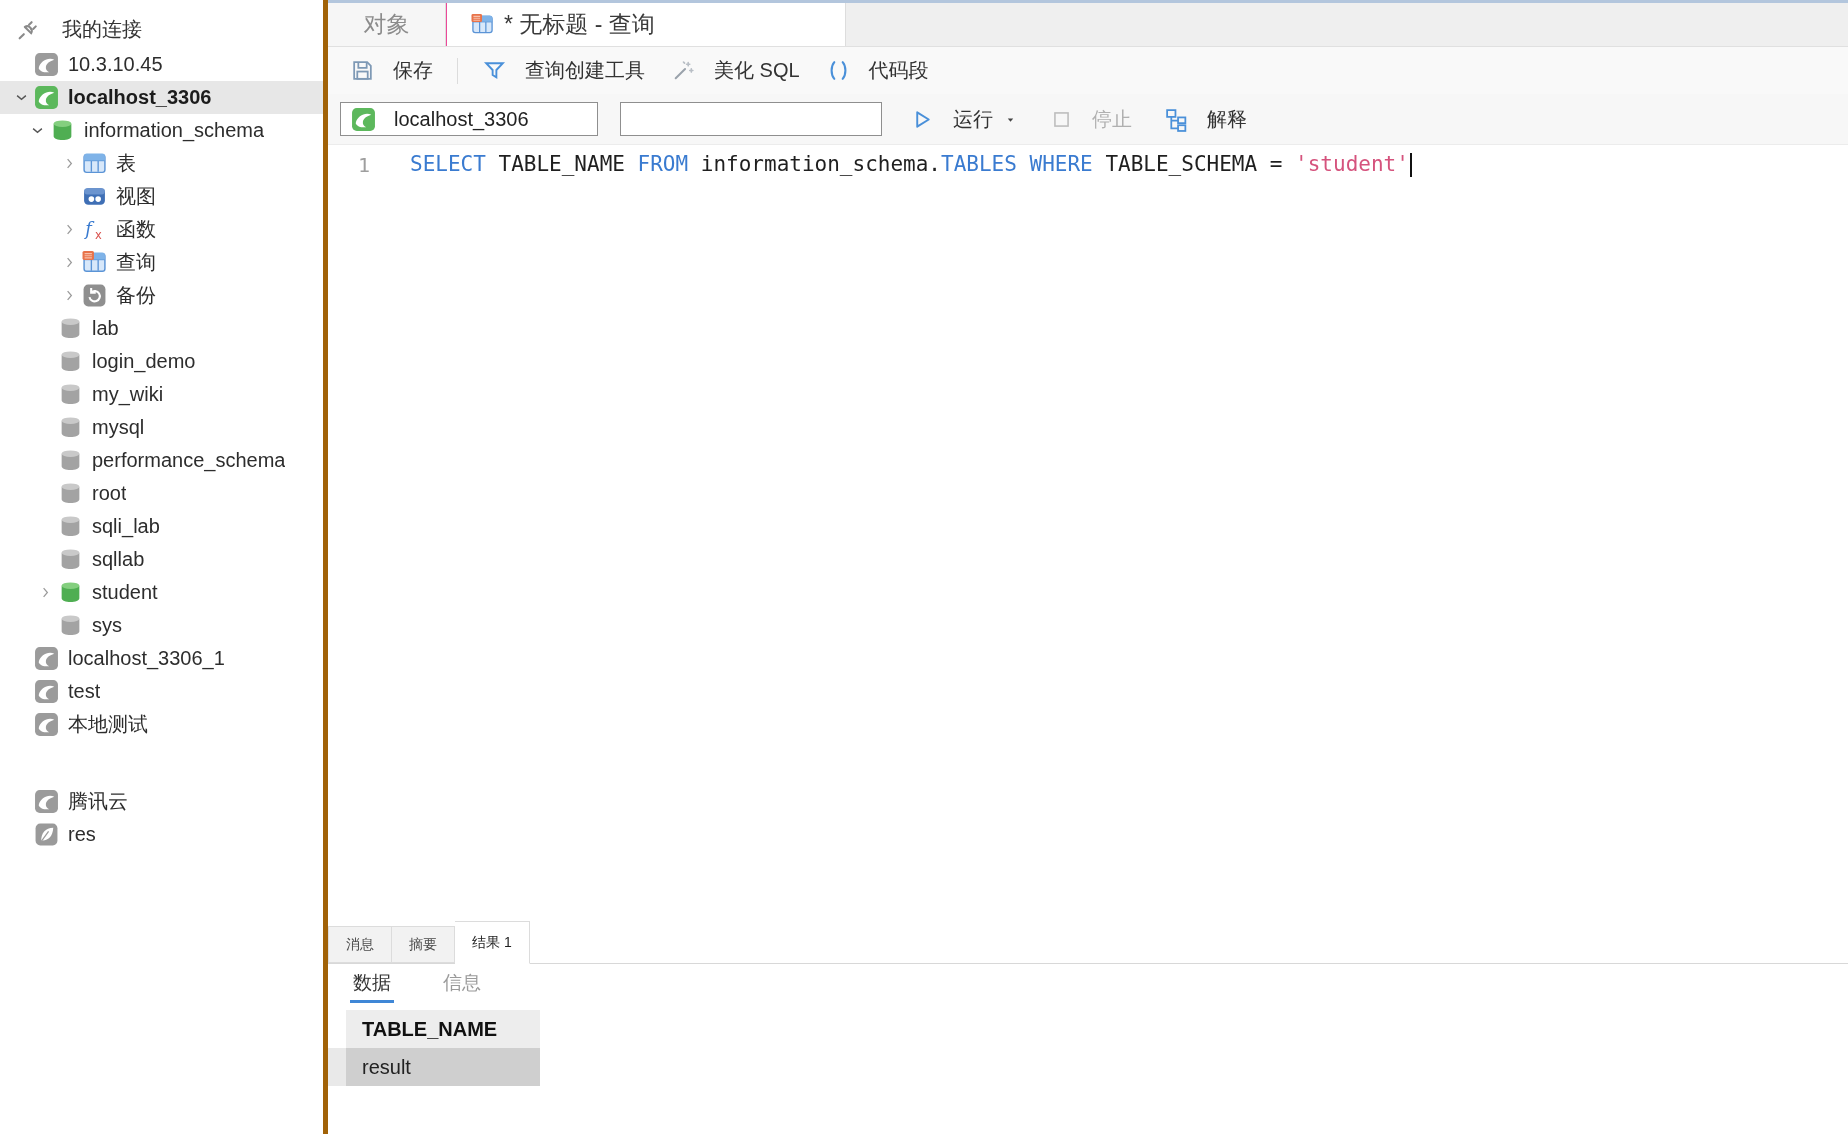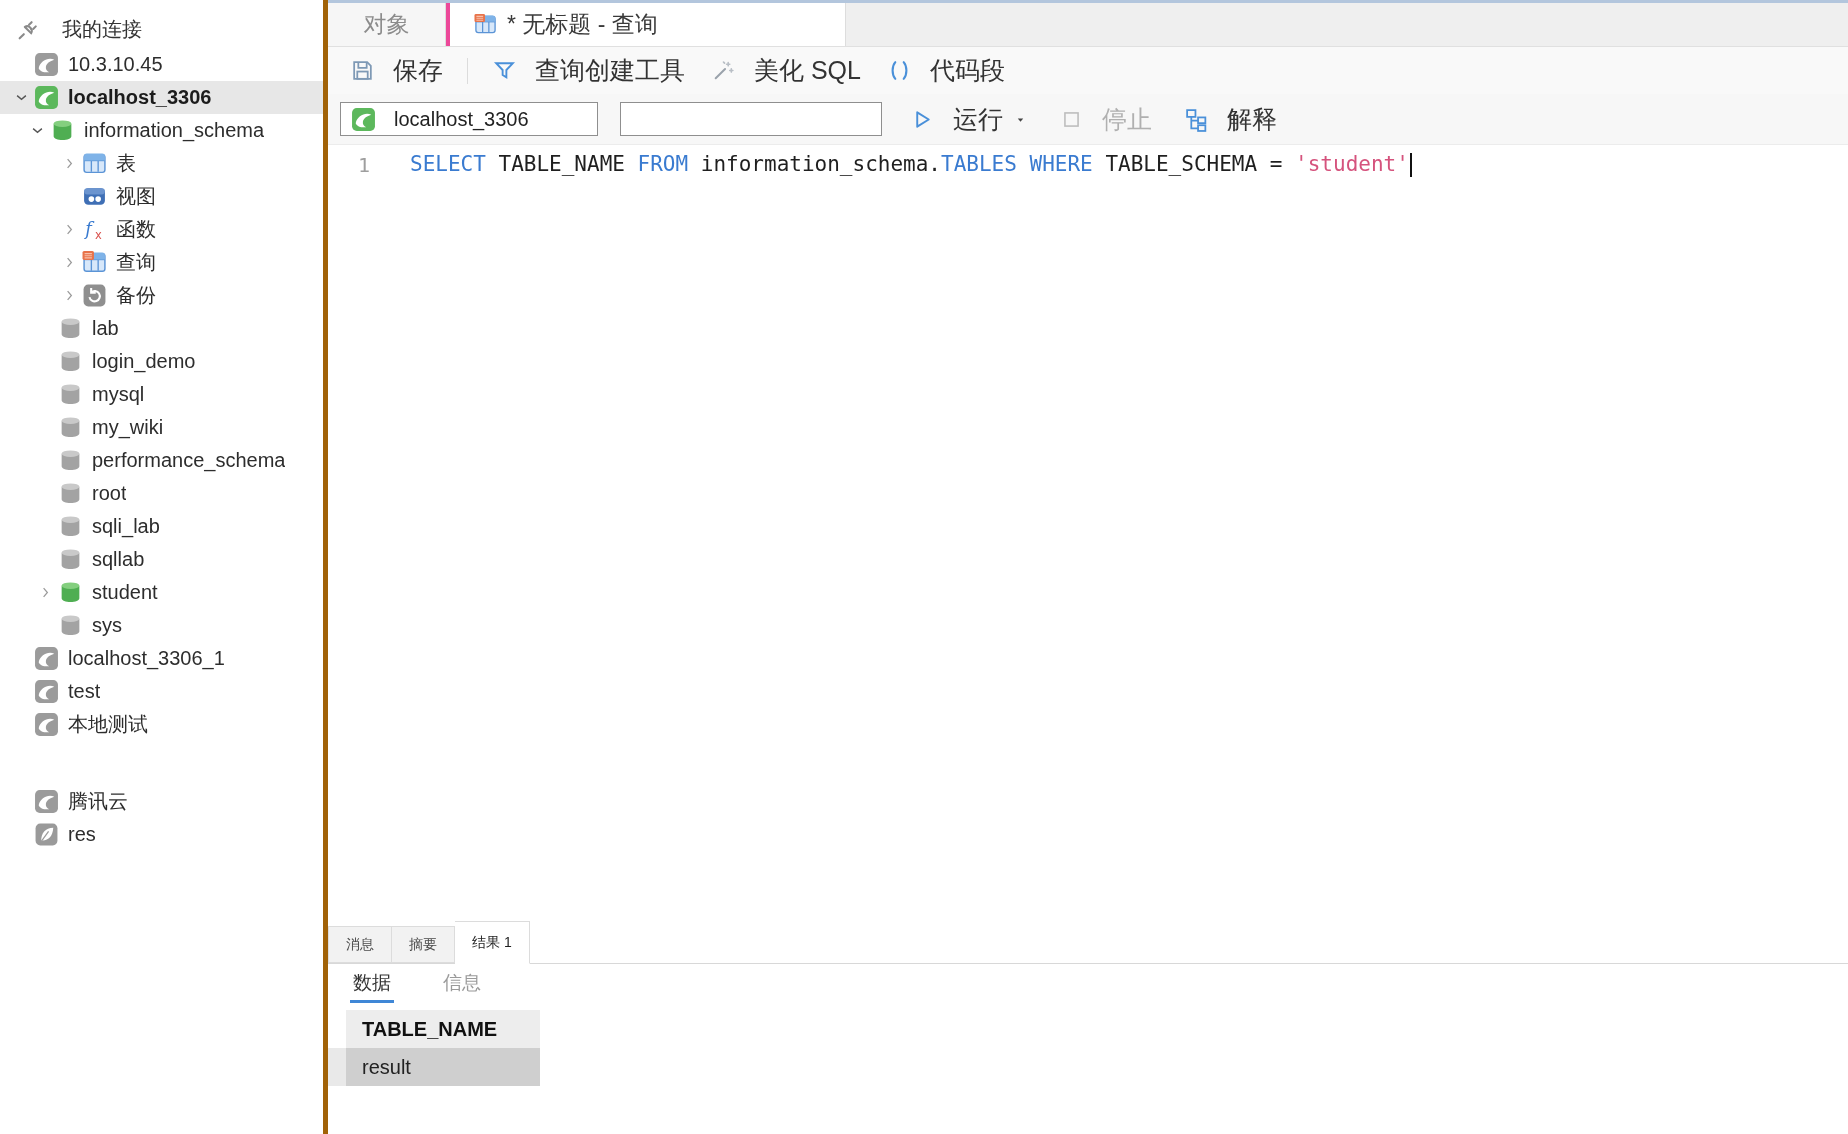--- a/index.html
+++ b/index.html
@@ -18,28 +18,28 @@
   .ticon{width:25px;height:25px;flex:none;margin-right:9px;display:flex;align-items:center;justify-content:center;}
   .ticon svg{display:block;}
   .tlabel{overflow:hidden;text-overflow:clip;}
   
   .main{flex:1;min-width:0;display:flex;flex-direction:column;background:#fff;}
   .topline{height:3px;background:#b3c6dd;flex:none;}
   .tabbar{height:43px;flex:none;background:#ececec;display:flex;align-items:stretch;border-bottom:1px solid #e0e0e0;}
   .tab{display:flex;align-items:center;gap:10px;padding:0 24px;font-size:23px;color:#8c8c8c;
        background:#f4f4f4;border-right:1px solid #ddd;box-sizing:border-box;white-space:nowrap;}
   .tab.plain{justify-content:center;min-width:118px;background:#f6f6f6;}
-  .tab.active{background:#fff;color:#3a3a3a;min-width:400px;border-left:4px solid #ec4899;}
+  .tab.active{background:#fff;color:#3a3a3a;min-width:400px;border-left:1px solid #ec4899;}
   .tab .ticon{margin-right:0;width:23px;height:23px;}
   .tabfill{flex:1;background:#efefef;}
   
   .toolbar{display:flex;align-items:center;flex:none;}
   .tb1{height:47px;background:#f9f9f9;padding-left:10px;gap:2px;}
   .tb2{height:50px;background:#f7f7f7;padding-left:10px;gap:8px;border-bottom:1px solid #ececec;}
-  .tbtn{display:flex;align-items:center;gap:9px;font-size:25px;color:#333;background:transparent;
+  .tbtn{display:flex;align-items:center;gap:9px;font-size:20px;color:#333;background:transparent;
         border:none;padding:0 12px;height:100%;font-family:inherit;white-space:nowrap;cursor:default;}
   .tbtn.disabled{color:#b0b0b0;}
   .vsep{width:1px;height:26px;background:#dcdcdc;margin:0 10px;flex:none;}
   .select{height:34px;background:#fff;border:1px solid #8f8f8f;display:flex;align-items:center;
           padding:0 10px;gap:9px;box-sizing:border-box;}
   .select.conn{width:258px;margin-left:2px;}
   .select.db{width:262px;margin-left:14px;}
   .sel-text{font-size:20px;color:#222;flex:1;white-space:nowrap;overflow:hidden;}
   .runcaret{margin-left:2px;display:flex;align-items:center;}
   
@@ -224,31 +224,31 @@
           <span class="tlabel">login_demo</span>
         </div>
         <div class="tree-row" style="padding-left: 32px;">
           <span class="chev-slot"></span>
           <span class="ticon">
             <svg width="25" height="25" viewBox="0 0 24 24" xmlns="http://www.w3.org/2000/svg">
               <path d="M3.5 5.5 v12 c0 2.2 3.8 3.6 8.5 3.6 s8.5-1.4 8.5-3.6 v-12 Z" fill="#a3a3a3"></path>
               <ellipse cx="12" cy="5.5" rx="8.5" ry="3.2" fill="#c9c9c9"></ellipse>
             </svg>
           </span>
+          <span class="tlabel">my_wiki</span>
+        </div>
+        <div class="tree-row" style="padding-left: 32px;">
+          <span class="chev-slot"></span>
+          <span class="ticon">
+            <svg width="25" height="25" viewBox="0 0 24 24" xmlns="http://www.w3.org/2000/svg">
+              <path d="M3.5 5.5 v12 c0 2.2 3.8 3.6 8.5 3.6 s8.5-1.4 8.5-3.6 v-12 Z" fill="#a3a3a3"></path>
+              <ellipse cx="12" cy="5.5" rx="8.5" ry="3.2" fill="#c9c9c9"></ellipse>
+            </svg>
+          </span>
           <span class="tlabel">mysql</span>
-        </div>
-        <div class="tree-row" style="padding-left: 32px;">
-          <span class="chev-slot"></span>
-          <span class="ticon">
-            <svg width="25" height="25" viewBox="0 0 24 24" xmlns="http://www.w3.org/2000/svg">
-              <path d="M3.5 5.5 v12 c0 2.2 3.8 3.6 8.5 3.6 s8.5-1.4 8.5-3.6 v-12 Z" fill="#a3a3a3"></path>
-              <ellipse cx="12" cy="5.5" rx="8.5" ry="3.2" fill="#c9c9c9"></ellipse>
-            </svg>
-          </span>
-          <span class="tlabel">my_wiki</span>
         </div>
         <div class="tree-row" style="padding-left: 32px;">
           <span class="chev-slot"></span>
           <span class="ticon">
             <svg width="25" height="25" viewBox="0 0 24 24" xmlns="http://www.w3.org/2000/svg">
               <path d="M3.5 5.5 v12 c0 2.2 3.8 3.6 8.5 3.6 s8.5-1.4 8.5-3.6 v-12 Z" fill="#a3a3a3"></path>
               <ellipse cx="12" cy="5.5" rx="8.5" ry="3.2" fill="#c9c9c9"></ellipse>
             </svg>
           </span>
           <span class="tlabel">performance_schema</span>

